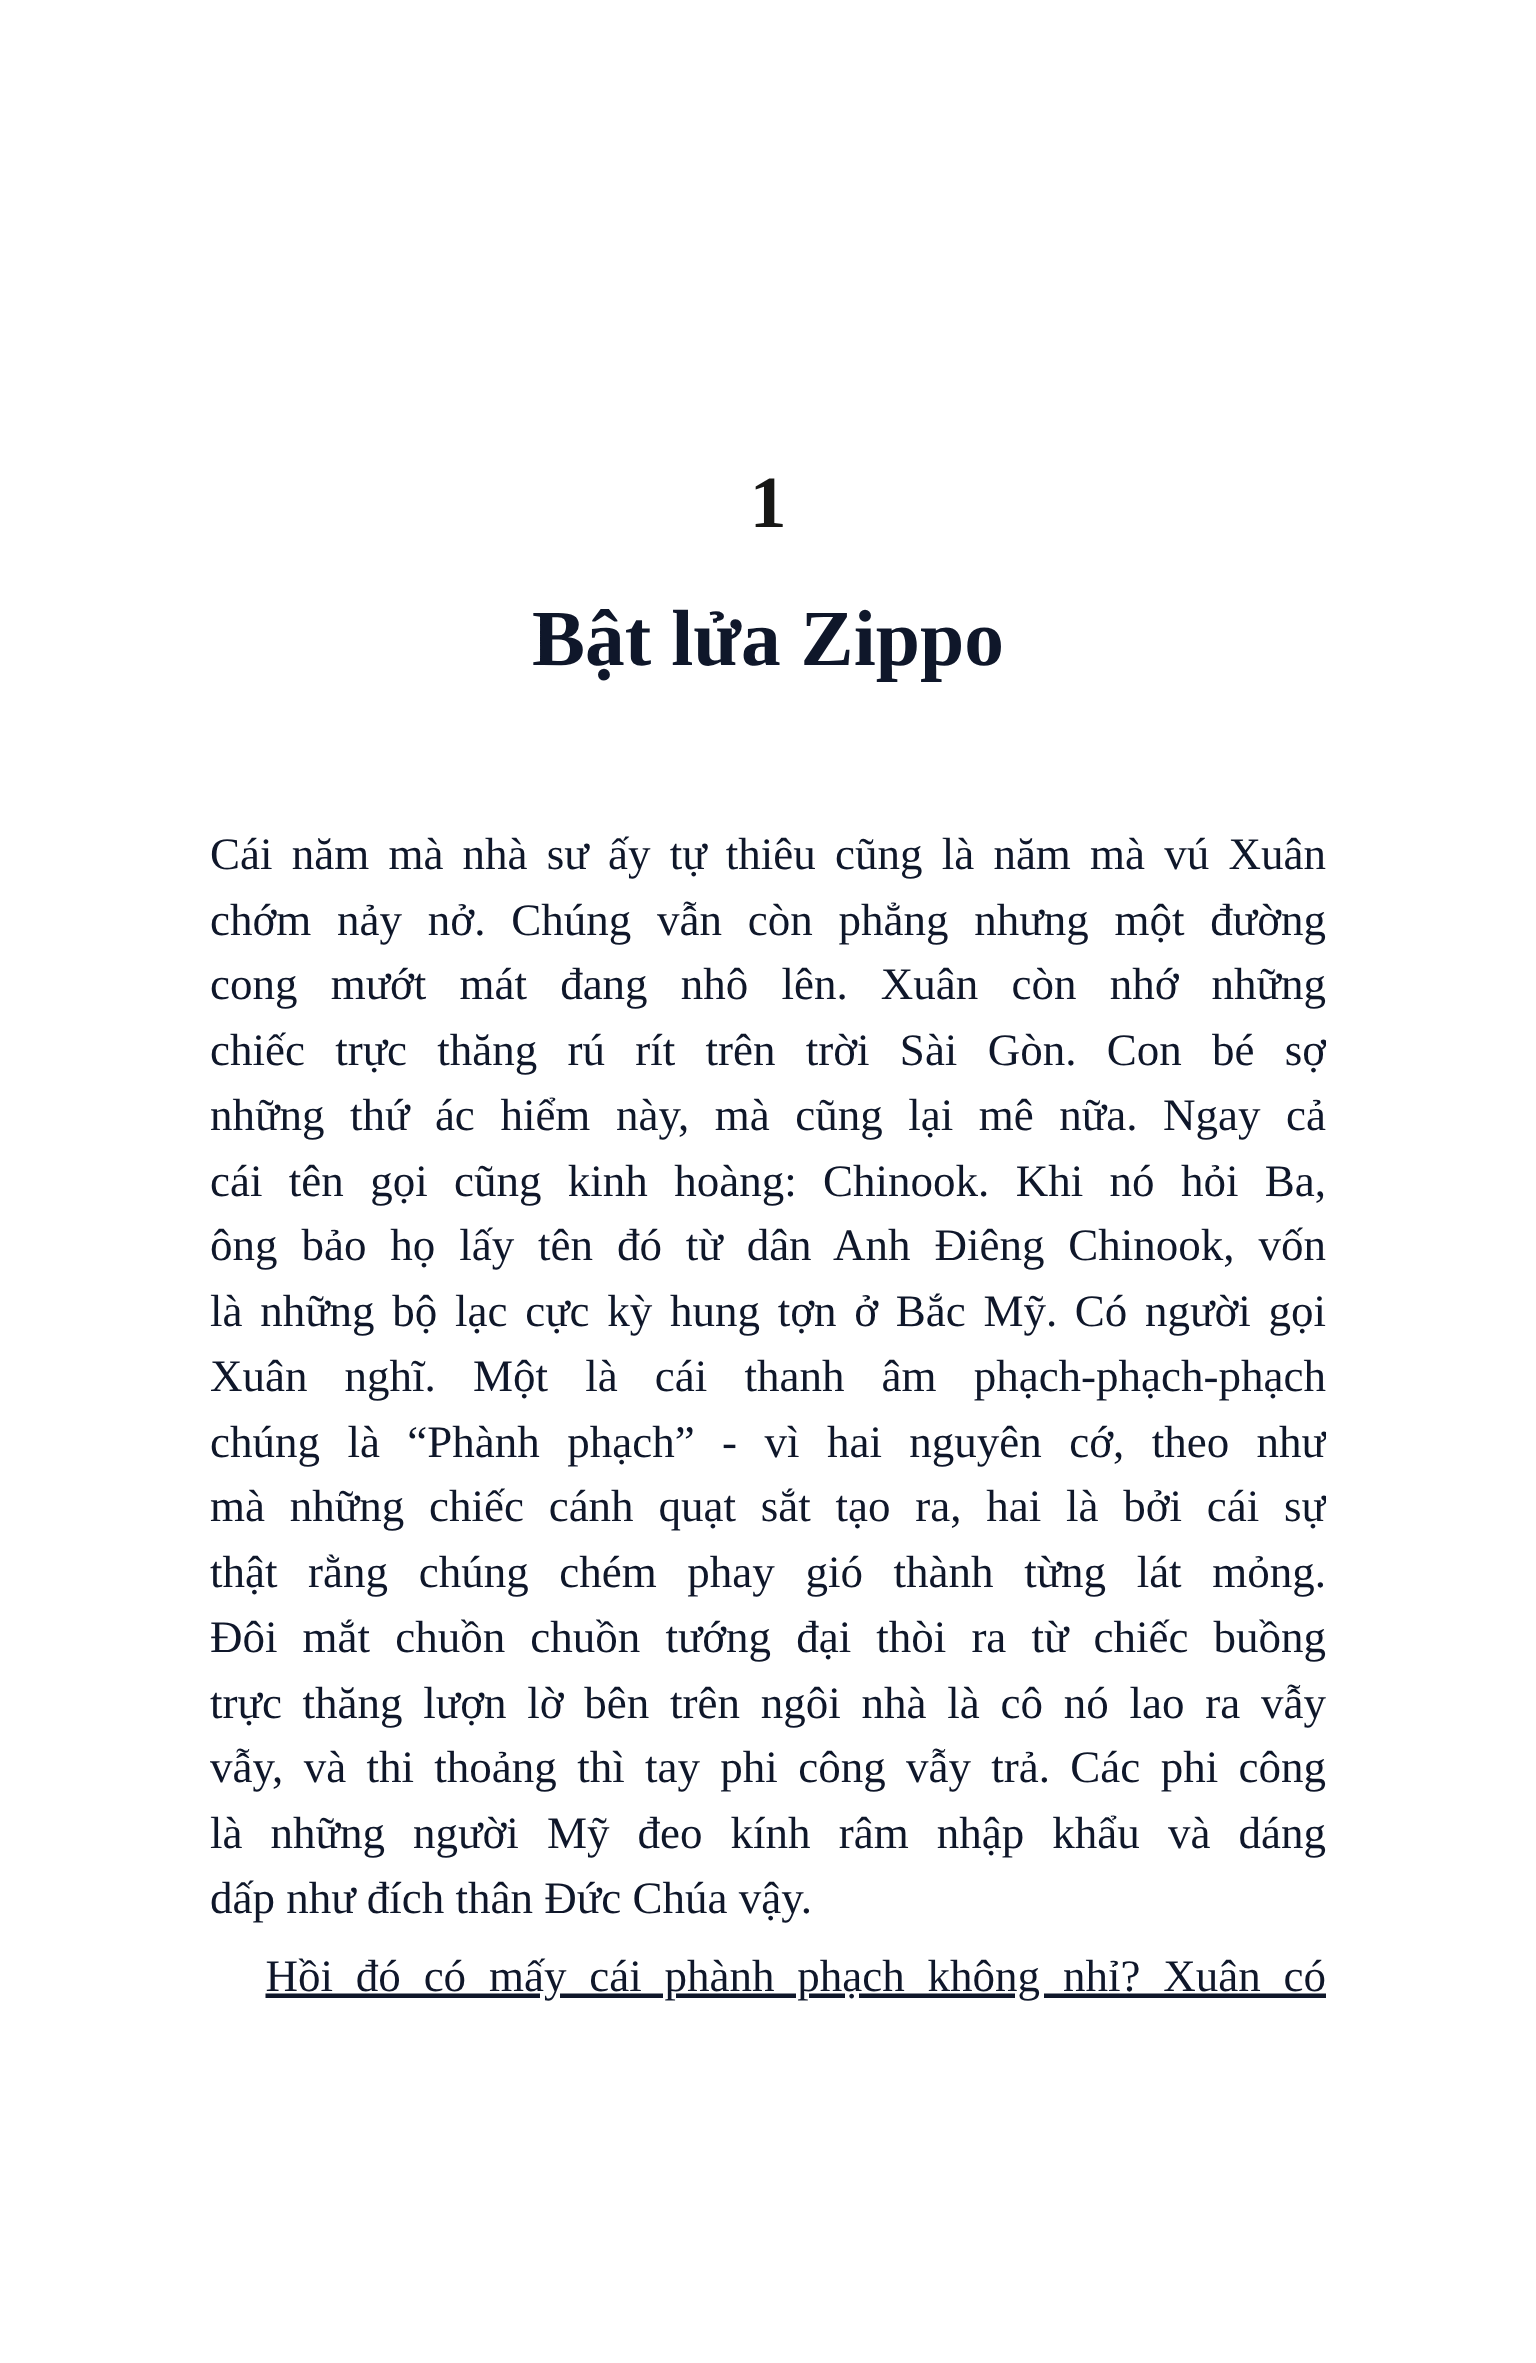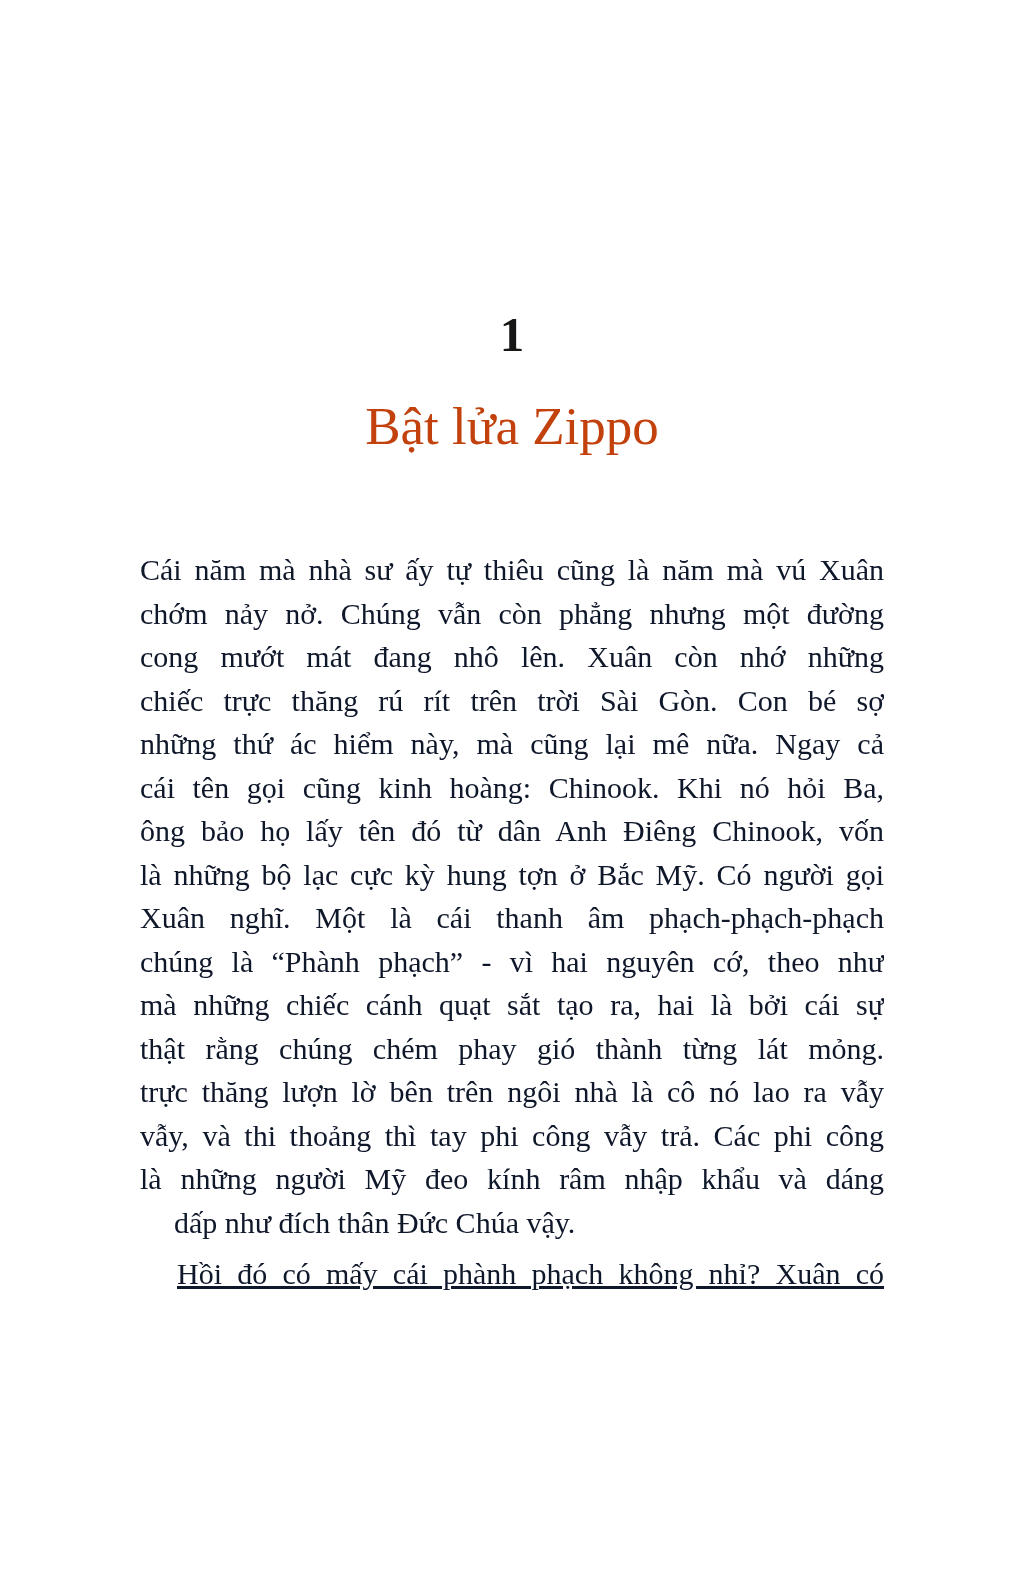--- a/index.html
+++ b/index.html
@@ -29,22 +29,22 @@
   }
   .chapter-title {
     position: absolute;
     top: 400px;
     left: 0;
     width: 100%;
     margin: 0;
     text-align: center;
     font-size: 53px;
     line-height: 1;
-    font-weight: normal;
-    color: #c2410c;
+    font-weight: bold;
+    color: #0f172a;
   }
   .body-text {
     position: absolute;
     top: 548px;
     left: 140px;
     width: 744px;
     font-size: 30px;
     line-height: 43.5px;
     color: #0f172a;
   }
@@ -52,21 +52,20 @@
     margin-top: 8px;
   }
   .body-line {
     text-align: justify;
     text-align-last: justify;
     white-space: normal;
     overflow: hidden;
   }
   .body-line.line-end {
     text-align-last: left;
-    margin-left: 34px;
   }
   .body-line.line-indent {
     text-indent: 37px;
     text-decoration: underline;
   }
 </style>
 </head>
 <body>
 
 <div class="page">
@@ -79,20 +78,21 @@
         <div class="body-line">cong mướt mát đang nhô lên. Xuân còn nhớ những</div>
         <div class="body-line">chiếc trực thăng rú rít trên trời Sài Gòn. Con bé sợ</div>
         <div class="body-line">những thứ ác hiểm này, mà cũng lại mê nữa. Ngay cả</div>
         <div class="body-line">cái tên gọi cũng kinh hoàng: Chinook. Khi nó hỏi Ba,</div>
         <div class="body-line">ông bảo họ lấy tên đó từ dân Anh Điêng Chinook, vốn</div>
         <div class="body-line">là những bộ lạc cực kỳ hung tợn ở Bắc Mỹ. Có người gọi</div>
         <div class="body-line">Xuân nghĩ. Một là cái thanh âm phạch-phạch-phạch</div>
         <div class="body-line">chúng là “Phành phạch” - vì hai nguyên cớ, theo như</div>
         <div class="body-line">mà những chiếc cánh quạt sắt tạo ra, hai là bởi cái sự</div>
         <div class="body-line">thật rằng chúng chém phay gió thành từng lát mỏng.</div>
+        <div class="body-line">Đôi mắt chuồn chuồn tướng đại thòi ra từ chiếc buồng</div>
         <div class="body-line">trực thăng lượn lờ bên trên ngôi nhà là cô nó lao ra vẫy</div>
         <div class="body-line">vẫy, và thi thoảng thì tay phi công vẫy trả. Các phi công</div>
         <div class="body-line">là những người Mỹ đeo kính râm nhập khẩu và dáng</div>
         <div class="body-line line-end">dấp như đích thân Đức Chúa vậy.</div>
       </div>
       <div class="para">
         <div class="body-line line-indent">Hồi đó có mấy cái phành phạch không nhỉ? Xuân có</div>
       </div>
     </div>
 </div>

